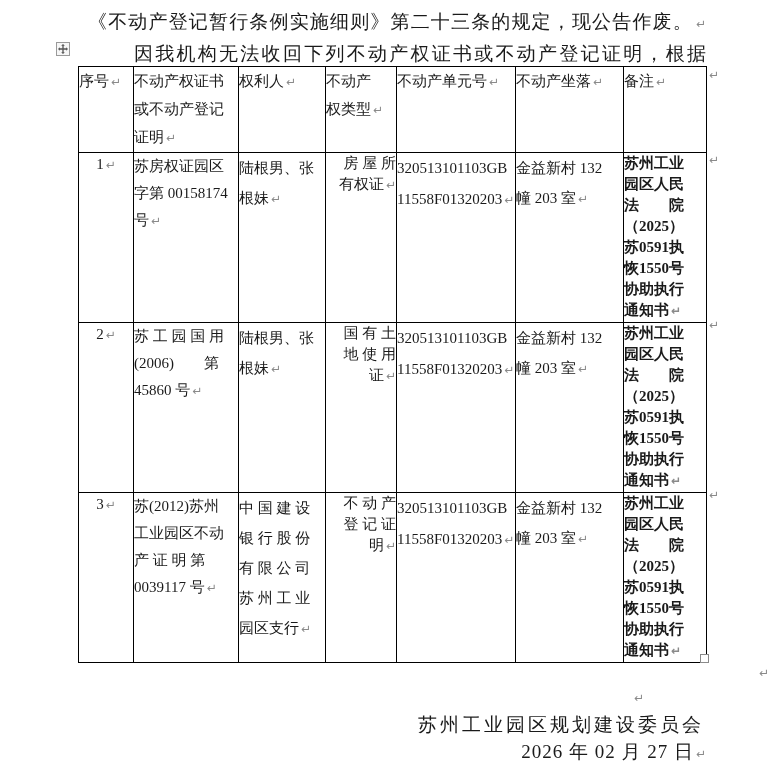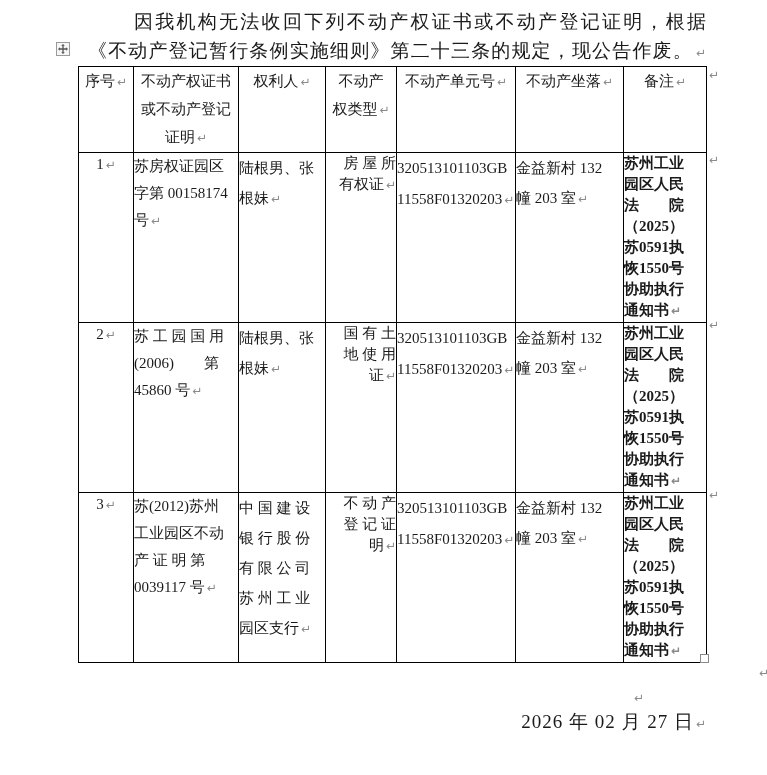--- a/index.html
+++ b/index.html
@@ -54,21 +54,21 @@
   }
   table.doc td{
     border:1px solid #000;
     vertical-align:top;
     font-size:15px;
     white-space:pre;
     overflow:hidden;
     padding:0;
     box-sizing:border-box;
   }
-  td.th{text-align:center;line-height:28px;padding-top:3px;}
+  td.th{text-align:left;line-height:28px;padding-top:3px;}
   td.c-seq{text-align:center;font-size:14px;line-height:22px;padding-top:3px;}
   td.c-cert{line-height:27px;padding:3px 2px 0 5px;margin-left:24px;}
   td.c-holder{line-height:30px;padding:4px 0 0 7px;}
   td.c-type{line-height:21px;padding:4px 0 0 5px;text-align:right;}
   td.c-unit{line-height:31px;padding:4px 0 0 7px;margin-left:23px;}
   td.c-loc{line-height:30px;padding:4px 0 0 7px;margin-top:16px;}
   td.c-remark{line-height:21px;padding:2px 2px 0 4px;font-weight:bold;}
 
   
   .footer{
@@ -77,22 +77,22 @@
   }
   .footer .issuer{letter-spacing:3px;line-height:30px;padding-right:2px;}
   .footer .dateline{letter-spacing:1px;line-height:24px;}
 </style>
 </head>
 <body>
 
 <div class="page">
 
   <div class="intro">
+    <div class="line l2"><span>《不动产登记暂行条例实施细则》第二十三条的规定，现公告作废。</span><span class="mark">↵</span></div>
     <div class="line l1">因我机构无法收回下列不动产权证书或不动产登记证明，根据</div>
-    <div class="line l2"><span>《不动产登记暂行条例实施细则》第二十三条的规定，现公告作废。</span><span class="mark">↵</span></div>
   </div>
 
   <div class="move-handle">
     <svg width="10" height="10" viewBox="0 0 12 12">
       <path d="M6 0 L8.2 2.2 H6.8 V5.2 H9.8 V3.8 L12 6 L9.8 8.2 V6.8 H6.8 V9.8 H8.2 L6 12 L3.8 9.8 H5.2 V6.8 H2.2 V8.2 L0 6 L2.2 3.8 V5.2 H5.2 V2.2 H3.8 Z" fill="#555"></path>
     </svg>
   </div>
 
   <table class="doc">
     <colgroup>
@@ -196,16 +196,17 @@
   <span class="float-mark" style="left:709px;top:153px">↵</span>
   <span class="float-mark" style="left:709px;top:318px">↵</span>
   <span class="float-mark" style="left:709px;top:488px">↵</span>
 
   <div class="resize-handle"></div>
 
   <span class="float-mark" style="left:759px;top:666px">↵</span>
   <span class="float-mark" style="left:634px;top:691px">↵</span>
 
   <div class="footer">
+    <div class="issuer">苏州工业园区规划建设委员会</div>
     <div class="dateline"><span>2026 年 02 月 27 日</span><span class="mark">↵</span></div>
   </div>
 
 </div>
 
 </body></html>

